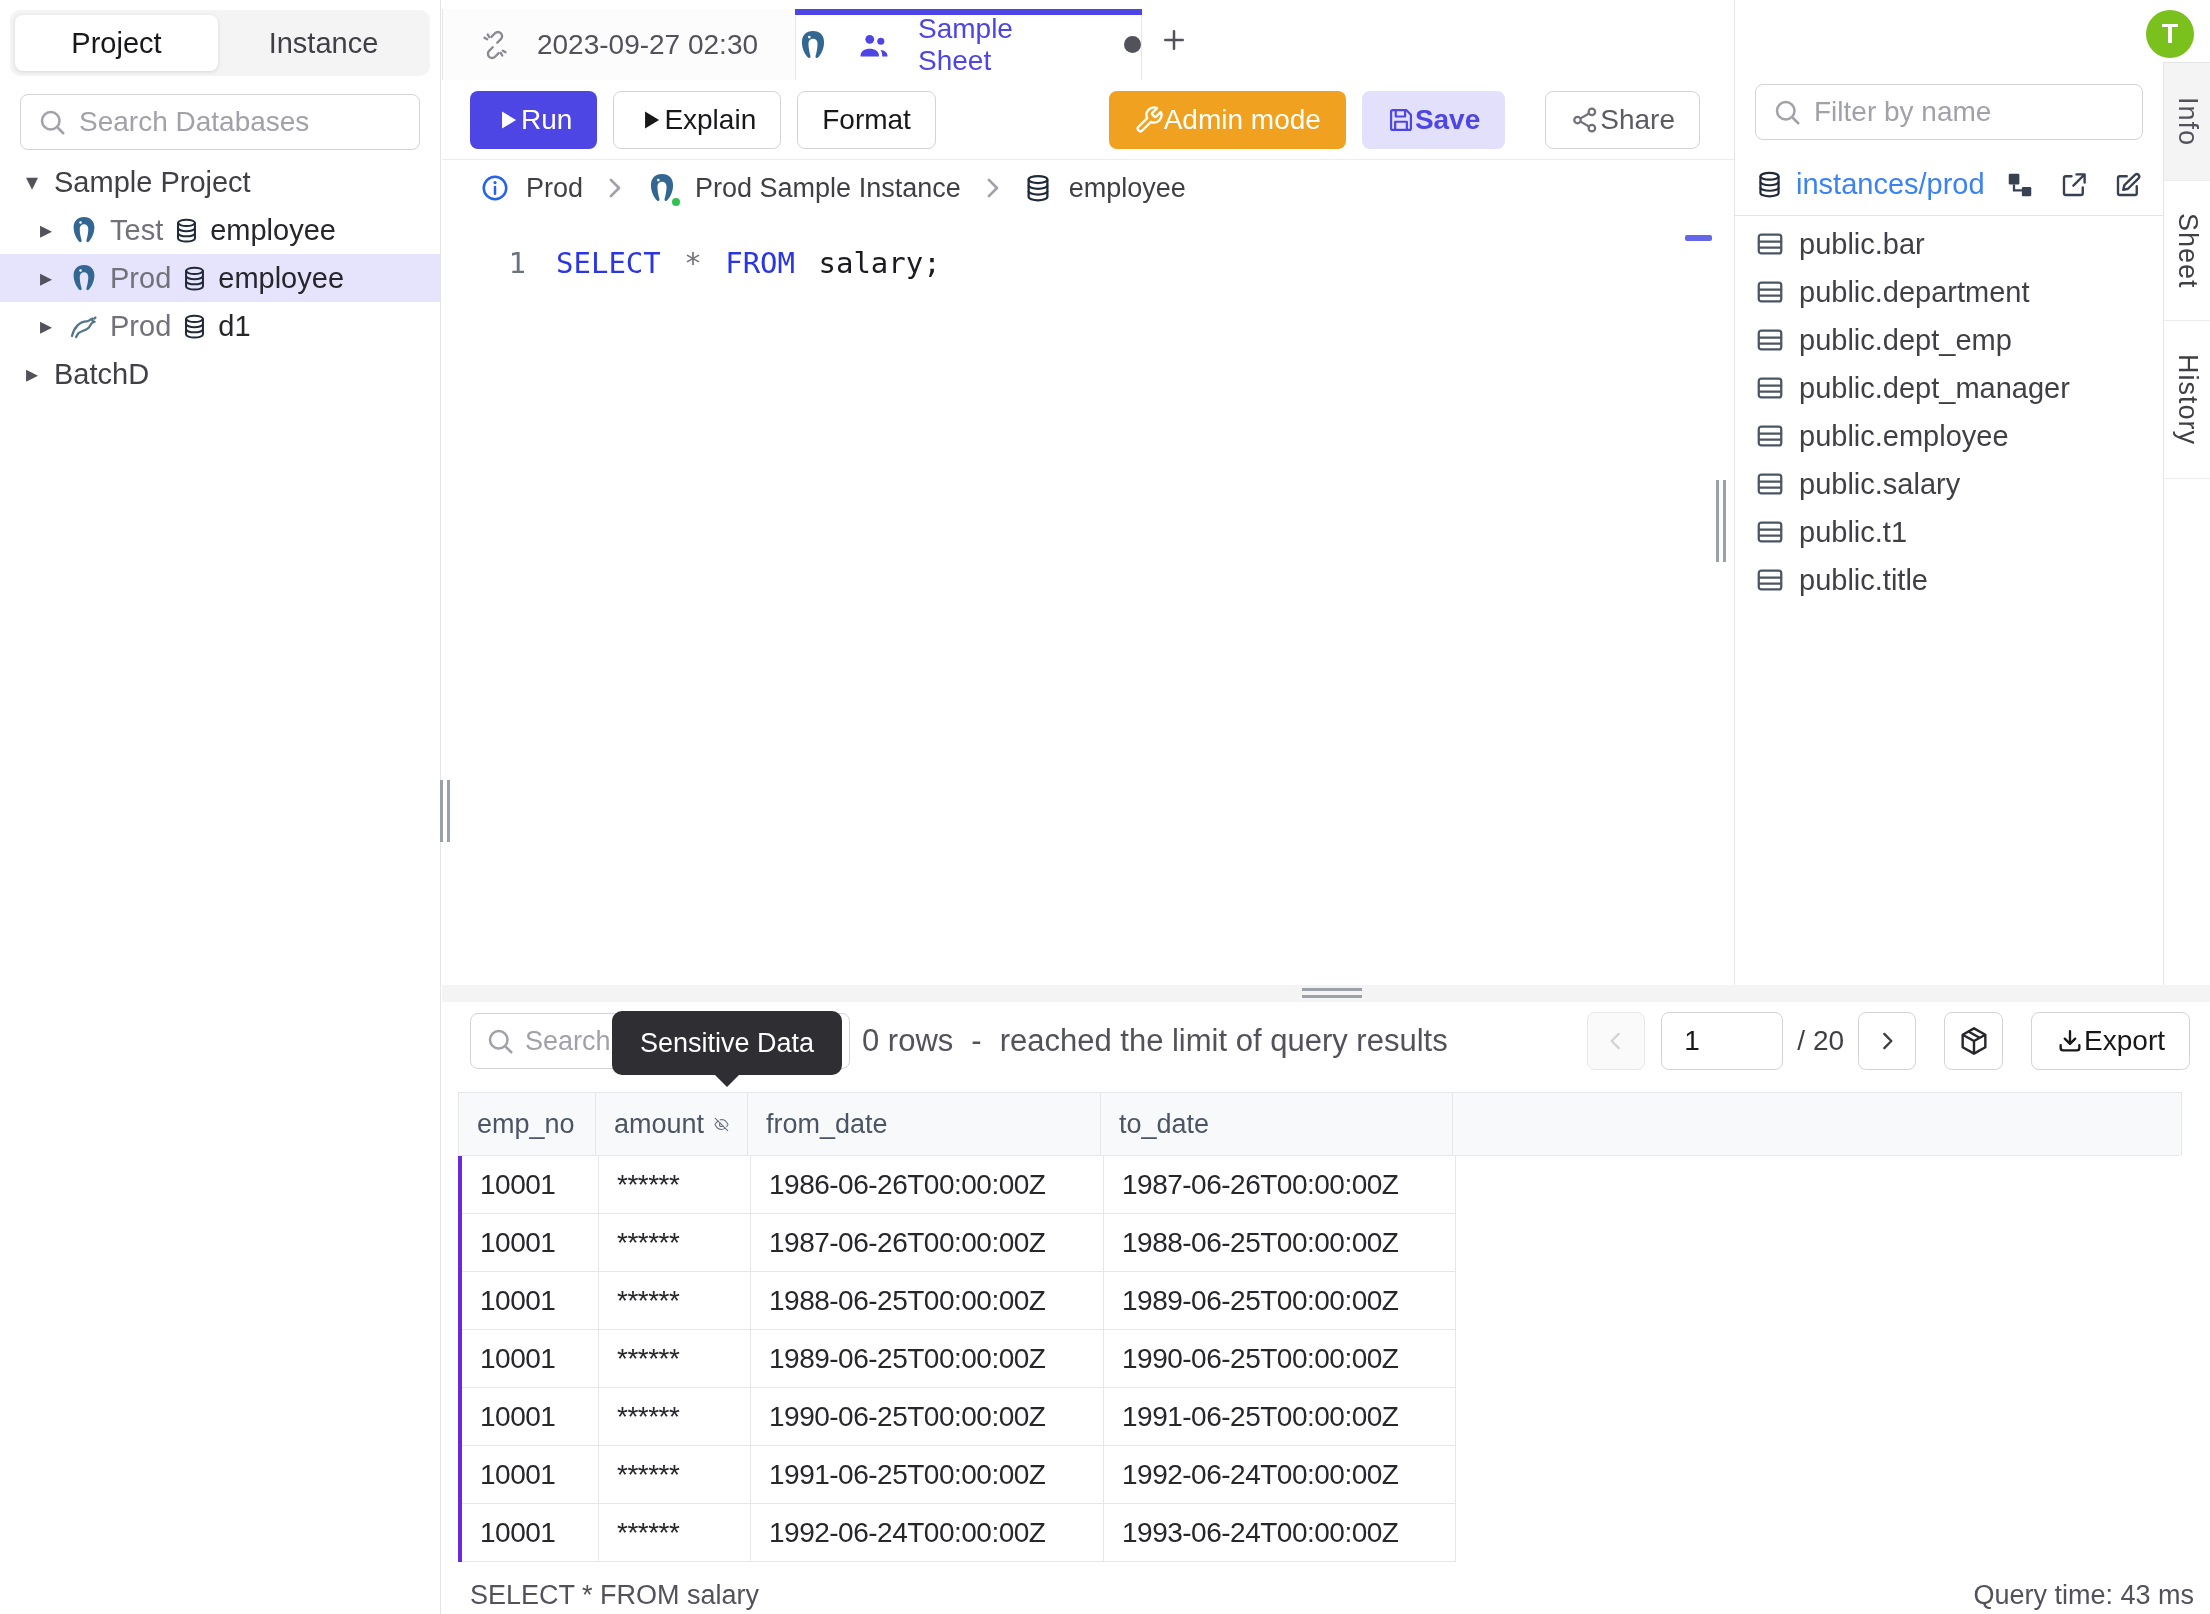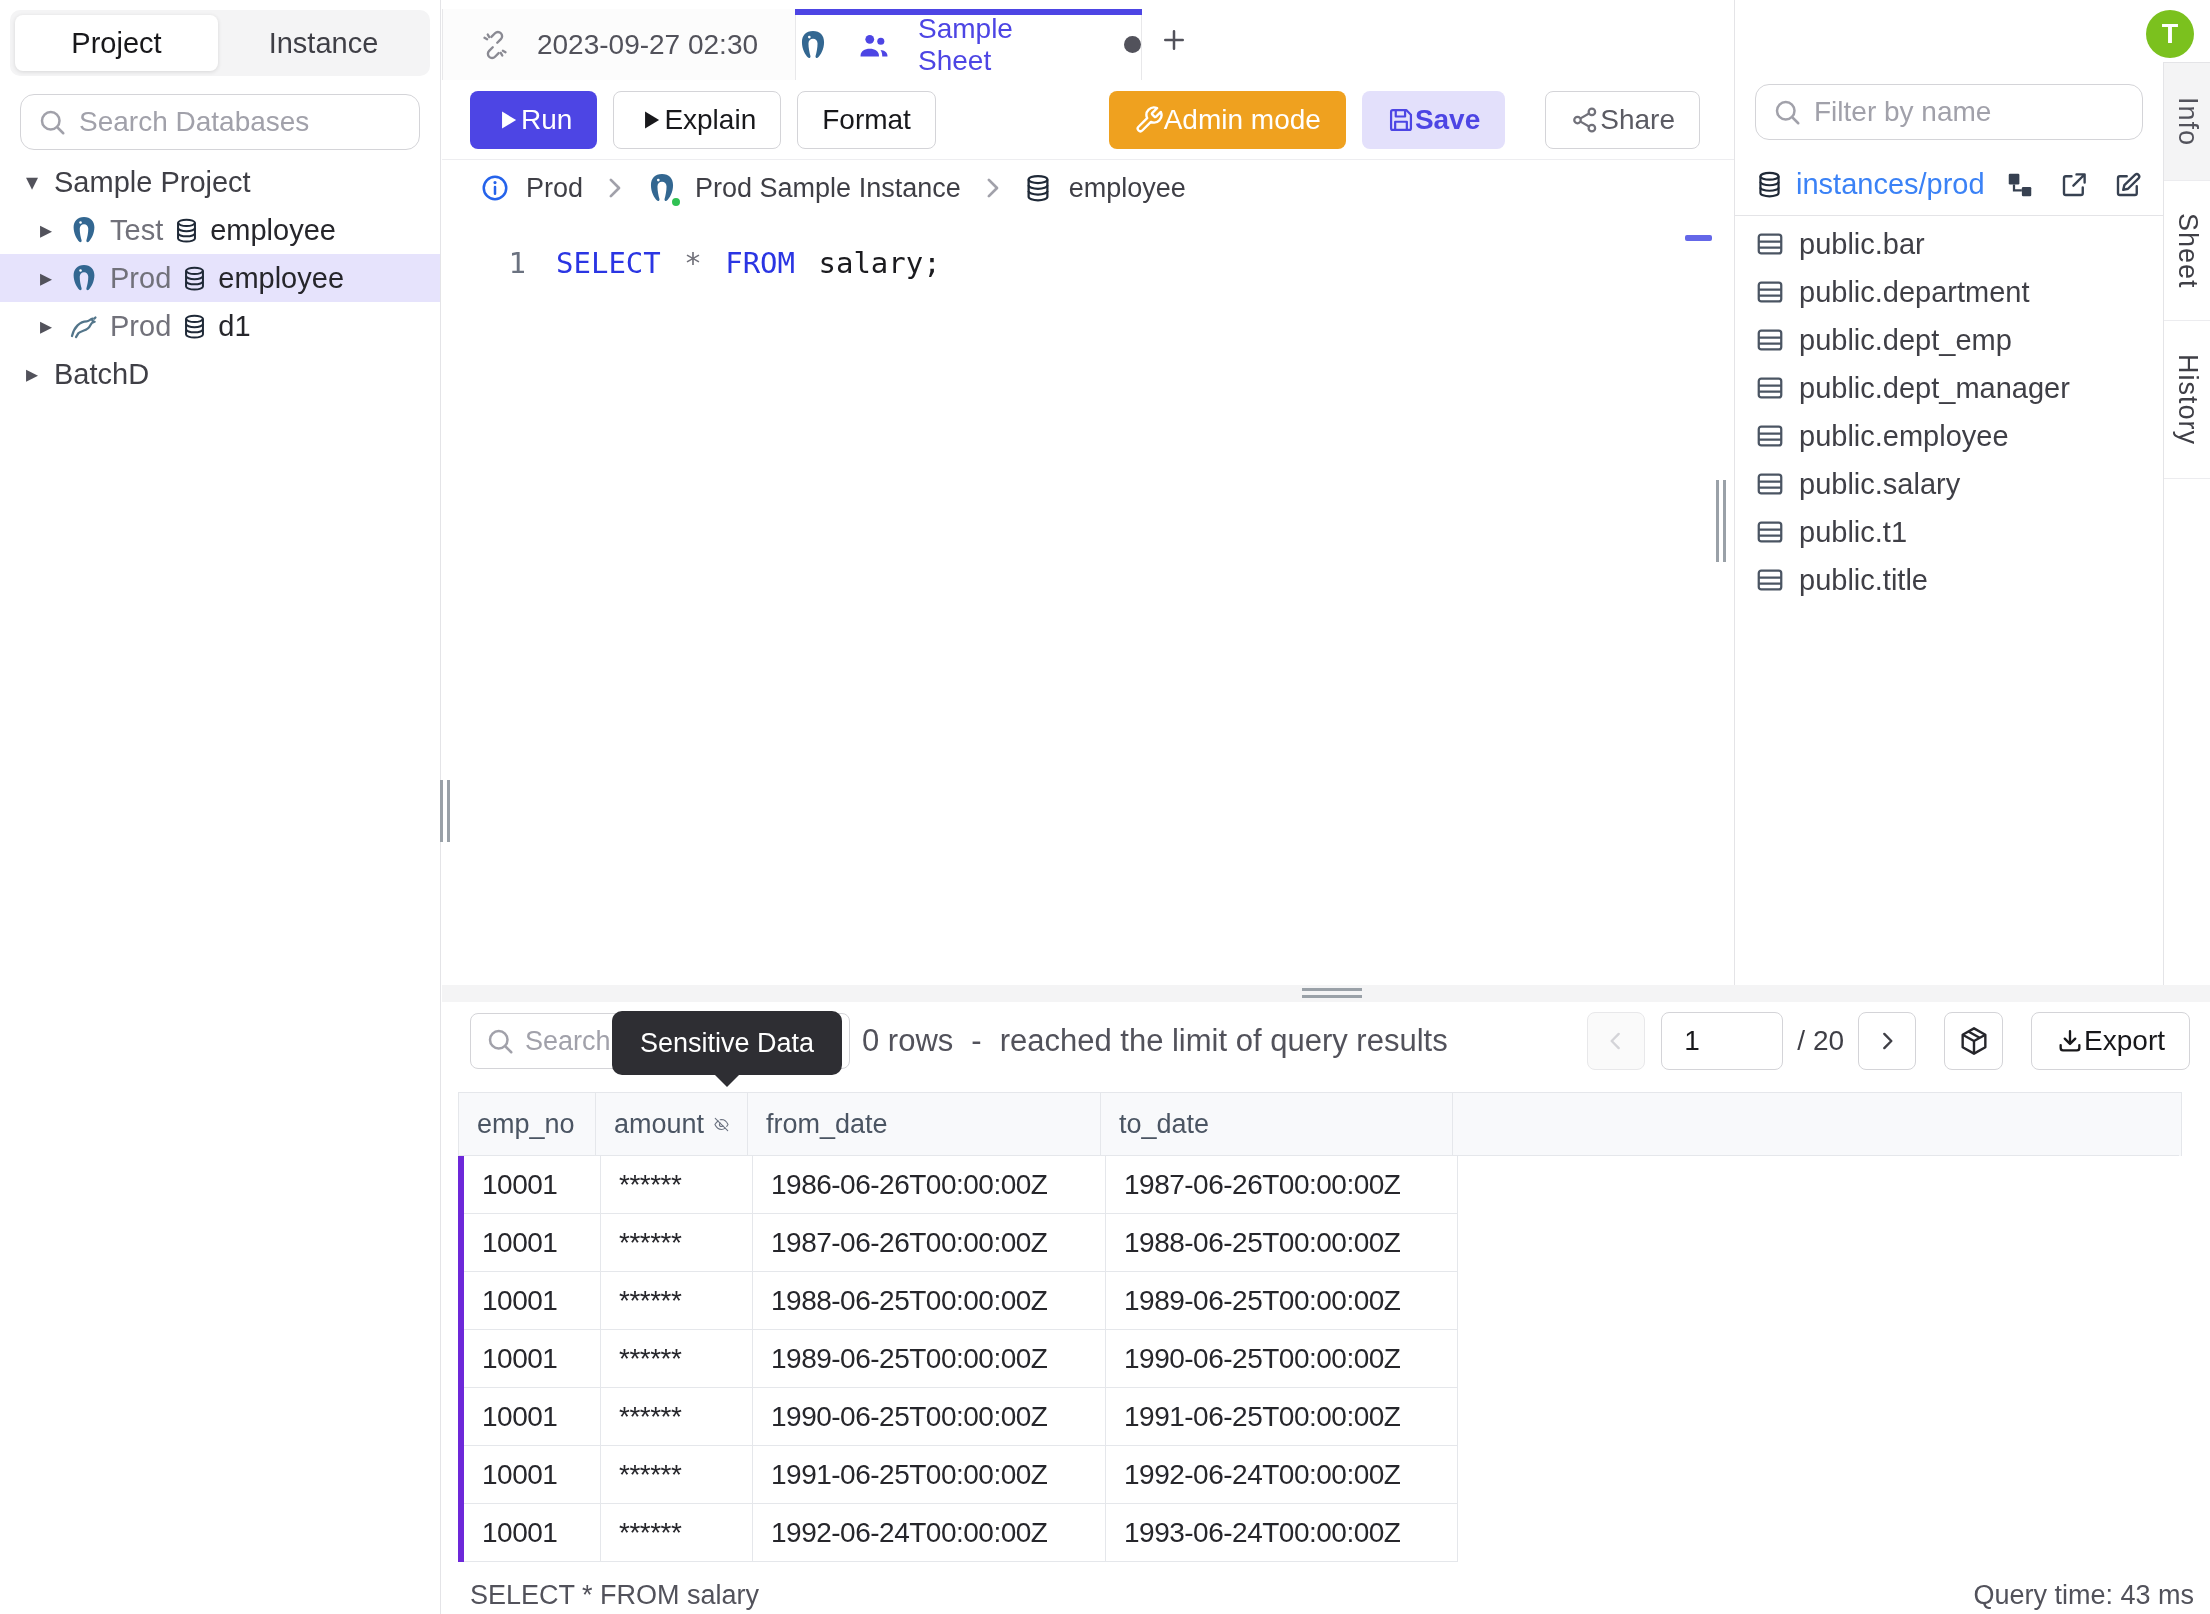--- a/index.html
+++ b/index.html
@@ -6,21 +6,21 @@
   html,body{width:2210px;height:1614px;}
   body{font-family:"Liberation Sans",sans-serif;background:#fff;color:#27272a;overflow:hidden;position:relative;}
   .icon{display:inline-flex;align-items:center;justify-content:center;flex:none;}
   .icon svg{width:100%;height:100%;display:block;}
 
   
   .sidebar{position:absolute;left:0;top:0;width:441px;height:1614px;background:#fff;border-right:1px solid #e4e4e7;}
   .seg{margin:10px 10px 0 10px;height:66px;background:#f4f4f5;border-radius:10px;display:flex;padding:5px;gap:4px;}
   .seg-item{flex:1;display:flex;align-items:center;justify-content:center;font-size:29px;color:#3f3f46;border-radius:8px;cursor:pointer;}
   .seg-item.active{background:#fff;color:#18181b;box-shadow:0 1px 4px rgba(0,0,0,.12);}
-  .search-box{margin:18px 20px 0 20px;height:56px;border:1px solid #d4d4d8;border-radius:14px;display:flex;align-items:center;padding:0 16px;gap:12px;background:#fff;}
+  .search-box{margin:18px 20px 0 20px;height:56px;border:1px solid #d4d4d8;border-radius:8px;display:flex;align-items:center;padding:0 16px;gap:12px;background:#fff;}
   .search-box .icon{width:30px;height:30px;color:#a1a1aa;}
   .search-box input{border:none;outline:none;flex:1;font-size:28px;font-family:"Liberation Sans",sans-serif;color:#3f3f46;background:transparent;}
   .search-box input::placeholder{color:#a1a1aa;}
   .tree{margin-top:8px;}
   .tree-row{height:48px;display:flex;align-items:center;gap:10px;font-size:29px;color:#26262b;padding-left:20px;cursor:pointer;}
   .tree-row.child{padding-left:34px;}
   .tree-row.selected{background:#e6e3fc;}
   .tree-row .caret{width:24px;color:#52525b;font-size:24px;text-align:center;flex:none;}
   .tree-row .engine{width:32px;height:32px;}
   .tree-row .env{color:#71717a;}
@@ -119,21 +119,21 @@
 
   .tooltip{position:absolute;left:170px;top:26px;height:64px;background:#2e2e33;color:#fff;font-size:27px;border-radius:10px;display:flex;align-items:center;padding:0 28px;z-index:5;white-space:nowrap;}
   .tooltip::after{content:"";position:absolute;left:50%;bottom:-12px;transform:translateX(-50%);border:13px solid transparent;border-top-color:#2e2e33;border-bottom:none;}
 
   .rtable{position:absolute;left:16px;top:107px;width:1724px;}
   .thead{display:grid;grid-template-columns:137px 152px 353px 352px 726px;border:1px solid #e5e7eb;border-bottom:none;background:#f8f9fb;}
   .th{height:63px;display:flex;align-items:center;gap:10px;padding:0 18px;border-right:1px solid #e5e7eb;border-bottom:1px solid #e5e7eb;font-size:27px;color:#4b5563;overflow:hidden;}
   .th:last-child{border-right:none;}
   .th .mask{width:27px;height:27px;color:#6b7280;cursor:pointer;display:inline-flex;}
   .th .mask svg{width:100%;height:100%;}
-  .tbody .tr{display:grid;grid-template-columns:137px 152px 353px 352px;border-left:6px solid #6d28d9;}
+  .tbody .tr{display:grid;grid-template-columns:137px 152px 353px 352px;border-left:4px solid #6d28d9;}
   .td{height:58px;display:flex;align-items:center;padding:0 18px;border-right:1px solid #e5e7eb;border-bottom:1px solid #e5e7eb;font-size:28px;color:#26262b;letter-spacing:-0.5px;white-space:nowrap;overflow:hidden;}
   .res-status{position:absolute;left:28px;right:16px;top:592px;height:36px;display:flex;align-items:center;justify-content:space-between;font-size:27px;color:#52525b;}
 </style>
 </head>
 <body>
 
 <div class="sidebar">
   <div class="seg">
     <div class="seg-item active">Project</div>
     <div class="seg-item">Instance</div>

